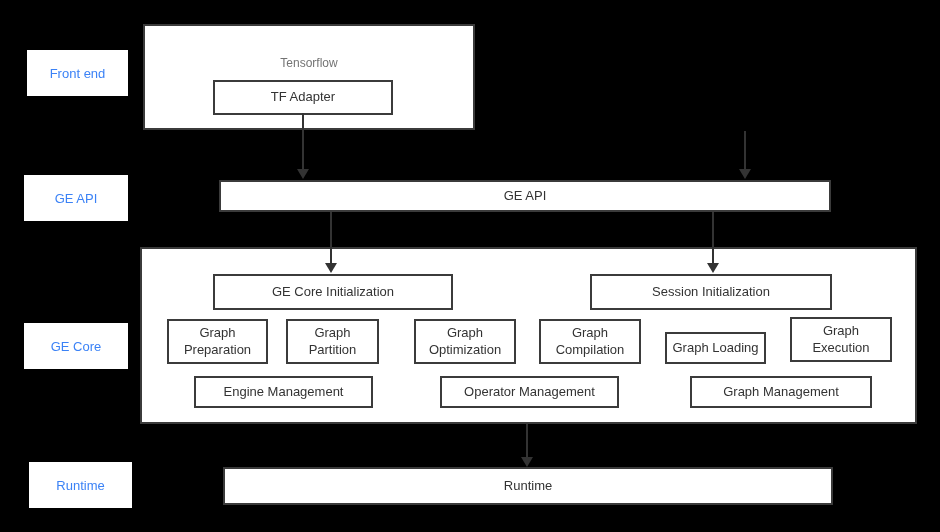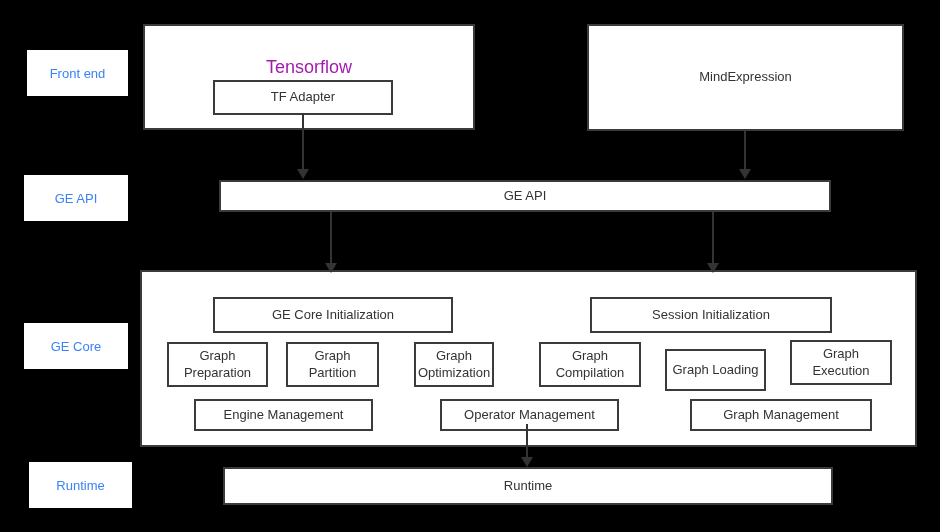--- a/index.html
+++ b/index.html
@@ -33,22 +33,22 @@
     color: #333333;
     text-align: center;
     line-height: 1.25;
   }
   .tf-title {
     position: absolute;
     top: 30px;
     left: 0;
     width: 100%;
     text-align: center;
-    font-size: 18px;
-    color: #a21caf;
+    font-size: 12px;
+    color: #737373;
   }
   .arrow {
     position: absolute;
     width: 12px;
     display: flex;
     flex-direction: column;
     align-items: center;
     z-index: 5;
   }
   .arrow .stem { width: 2px; flex: 1 1 auto; background: #333333; }
@@ -68,34 +68,33 @@
   <div class="rowlabel" style="left:27px; top:50px; width:101px; height:46px;">Front end</div>
   <div class="rowlabel" style="left:24px; top:175px; width:104px; height:46px;">GE API</div>
   <div class="rowlabel" style="left:24px; top:323px; width:104px; height:46px;">GE Core</div>
   <div class="rowlabel" style="left:29px; top:462px; width:103px; height:46px;">Runtime</div>
 
   <div class="box" style="left:143px; top:24px; width:332px; height:106px;">
     <div class="tf-title">Tensorflow</div>
     <div class="box" style="left:68px; top:54px; width:180px; height:35px;">TF Adapter</div>
   </div>
 
-  <div class="box" style="left:587px; top:24px; width:317px; height:107px;">MindExpression</div>
 
   <div class="box" style="left:219px; top:180px; width:612px; height:32px;">GE API</div>
 
-  <div class="box" style="left:140px; top:247px; width:777px; height:177px;margin-top:23px;">
+  <div class="box" style="left:140px; top:247px; width:777px; height:177px;">
 
     <div class="box" style="left:71px; top:25px; width:240px; height:36px;">GE Core Initialization</div>
     <div class="box" style="left:448px; top:25px; width:242px; height:36px;">Session Initialization</div>
 
     <div class="box stage" style="left:25px; top:70px; width:101px; height:45px;">Graph Preparation</div>
     <div class="box stage" style="left:144px; top:70px; width:93px; height:45px;">Graph Partition</div>
-    <div class="box stage" style="left:272px; top:70px; width:80px; height:45px;">Graph Optimization</div>
+    <div class="box stage" style="left:272px; top:70px; width:102px; height:45px;">Graph Optimization</div>
     <div class="box stage" style="left:397px; top:70px; width:102px; height:45px;">Graph Compilation</div>
-    <div class="box stage" style="left:523px; top:77px; width:101px; height:42px;">Graph Loading</div>
+    <div class="box stage" style="left:523px; top:83px; width:101px; height:32px;">Graph Loading</div>
     <div class="box stage" style="left:648px; top:68px; width:102px; height:45px;">Graph Execution</div>
 
     <div class="box" style="left:52px; top:127px; width:179px; height:32px;">Engine Management</div>
     <div class="box" style="left:298px; top:127px; width:179px; height:32px;">Operator Management</div>
     <div class="box" style="left:548px; top:127px; width:182px; height:32px;">Graph Management</div>
   </div>
 
   <div class="box" style="left:223px; top:467px; width:610px; height:38px;">Runtime</div>
 
   <div class="arrow" style="left:297px; top:113px; height:66px;">

